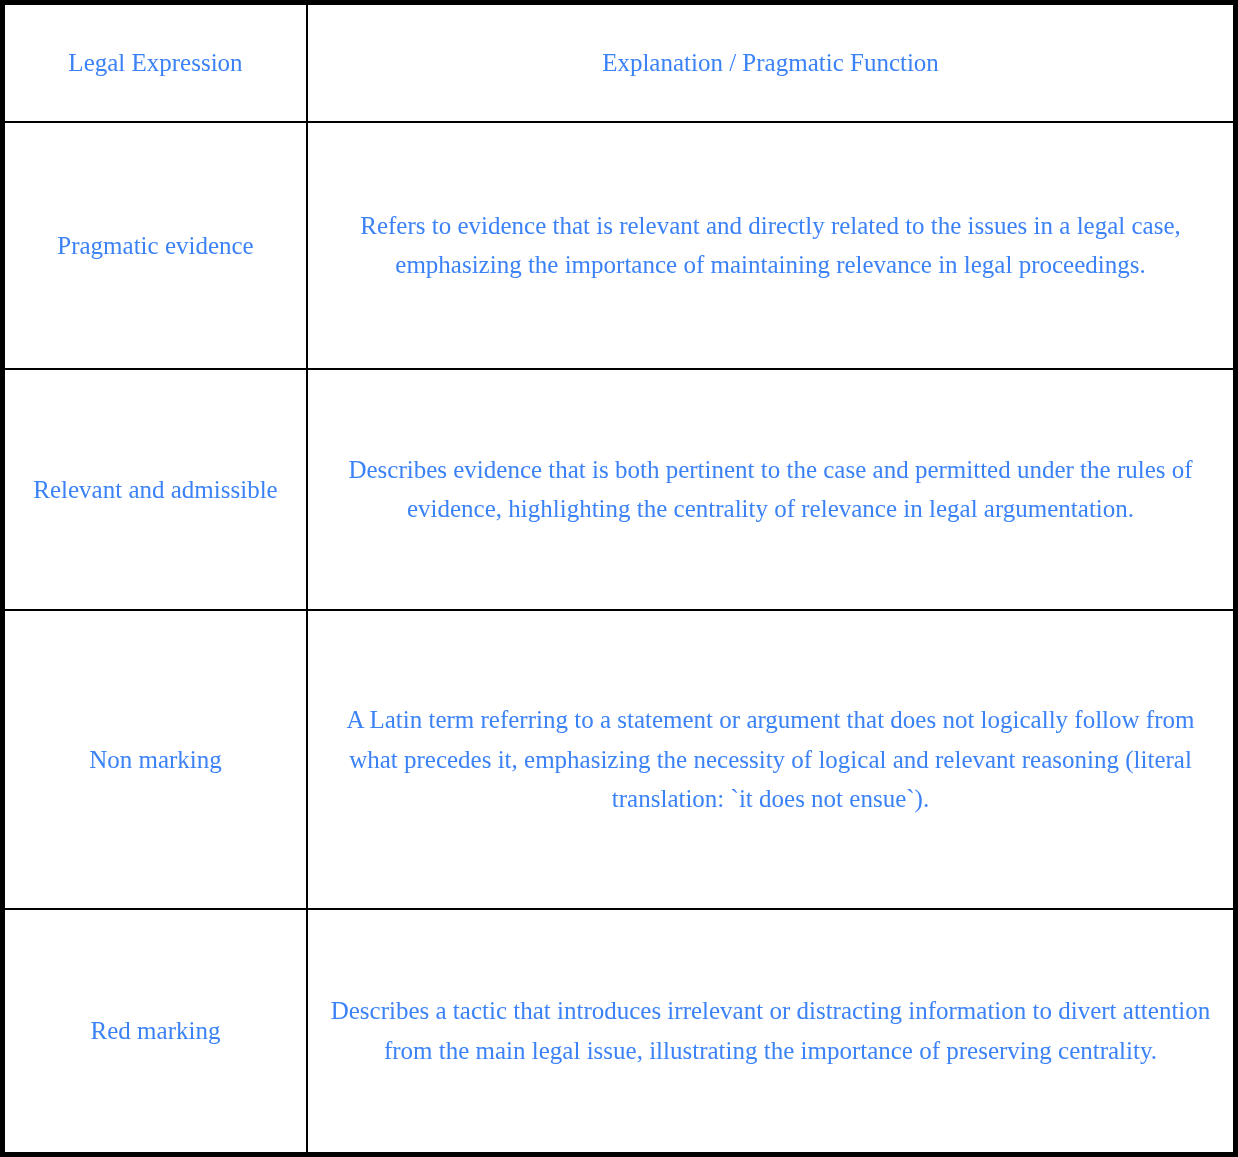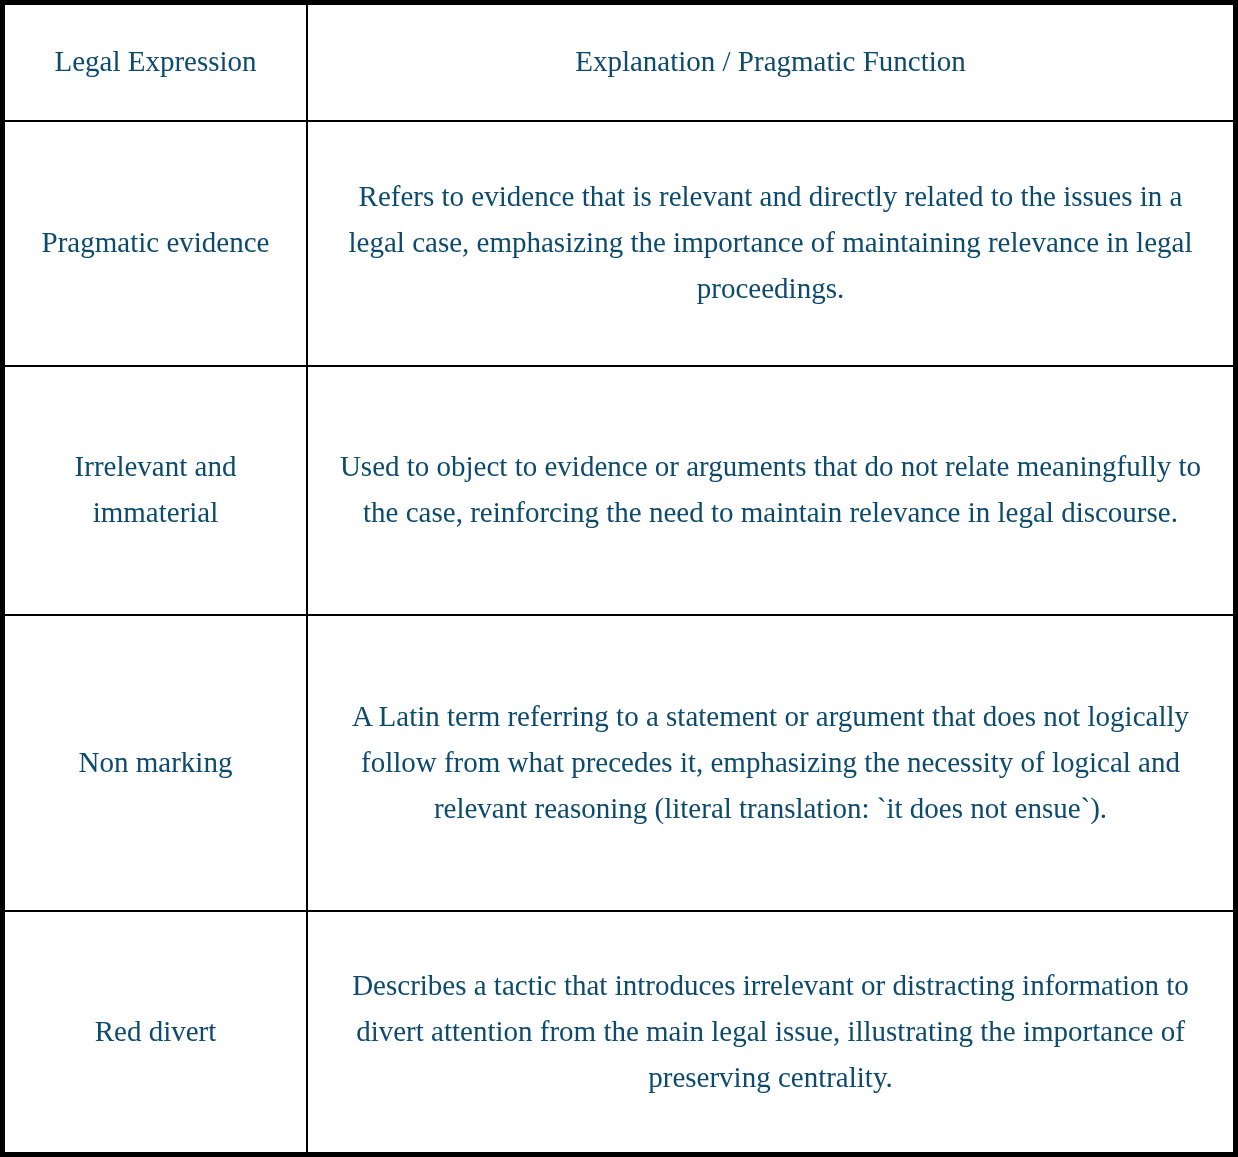--- a/index.html
+++ b/index.html
@@ -24,26 +24,26 @@
   table.legal-table {
     width: 100%;
     height: 100%;
     border-collapse: collapse;
     table-layout: fixed;
   }
   table.legal-table td,
   table.legal-table th {
     border: 2px solid #000000;
     font-weight: normal;
-    font-size: 29px;
+    font-size: 25px;
     line-height: 1.58;
     text-align: center;
     vertical-align: middle;
     background: #ffffff;
-    color: #0c4a6e;
+    color: #3b82f6;
   }
   col.expr-col  { width: 303px; }
   col.expl-col  { width: auto; }
 
   tr.header-row        { height: 82px;  }
   tr.row-material      { height: 172px; }
   tr.row-relevant      { height: 168px; }
   tr.row-beyond        { height: 168px; }
   tr.row-irrelevant    { height: 175px; }
   tr.row-nonsequitur   { height: 208px; }
@@ -64,27 +64,27 @@
     </colgroup>
     <tbody>
       <tr class="header-row">
         <th class="head-cell">Legal Expression</th>
         <th class="head-cell">Explanation / Pragmatic Function</th>
       </tr>
       <tr class="row-material">
         <td class="expr-cell">Pragmatic evidence</td>
         <td class="expl-cell">Refers to evidence that is relevant and directly related to the issues in a legal case, emphasizing the importance of maintaining relevance in legal proceedings.</td>
       </tr>
-      <tr class="row-irrelevant">
-        <td class="expr-cell">Irrelevant and immaterial</td>
-        <td class="expl-cell">Used to object to evidence or arguments that do not relate meaningfully to the case, reinforcing the need to maintain relevance in legal discourse.</td>
+      <tr class="row-relevant">
+        <td class="expr-cell">Relevant and admissible</td>
+        <td class="expl-cell">Describes evidence that is both pertinent to the case and permitted under the rules of evidence, highlighting the centrality of relevance in legal argumentation.</td>
       </tr>
       <tr class="row-nonsequitur">
         <td class="expr-cell">Non marking</td>
         <td class="expl-cell">A Latin term referring to a statement or argument that does not logically follow from what precedes it, emphasizing the necessity of logical and relevant reasoning (literal translation: `it does not ensue`).</td>
       </tr>
       <tr class="row-redherring">
-        <td class="expr-cell">Red divert</td>
+        <td class="expr-cell">Red marking</td>
         <td class="expl-cell">Describes a tactic that introduces irrelevant or distracting information to divert attention from the main legal issue, illustrating the importance of preserving centrality.</td>
       </tr>
     </tbody>
   </table>
 </div>
 
 </body></html>

